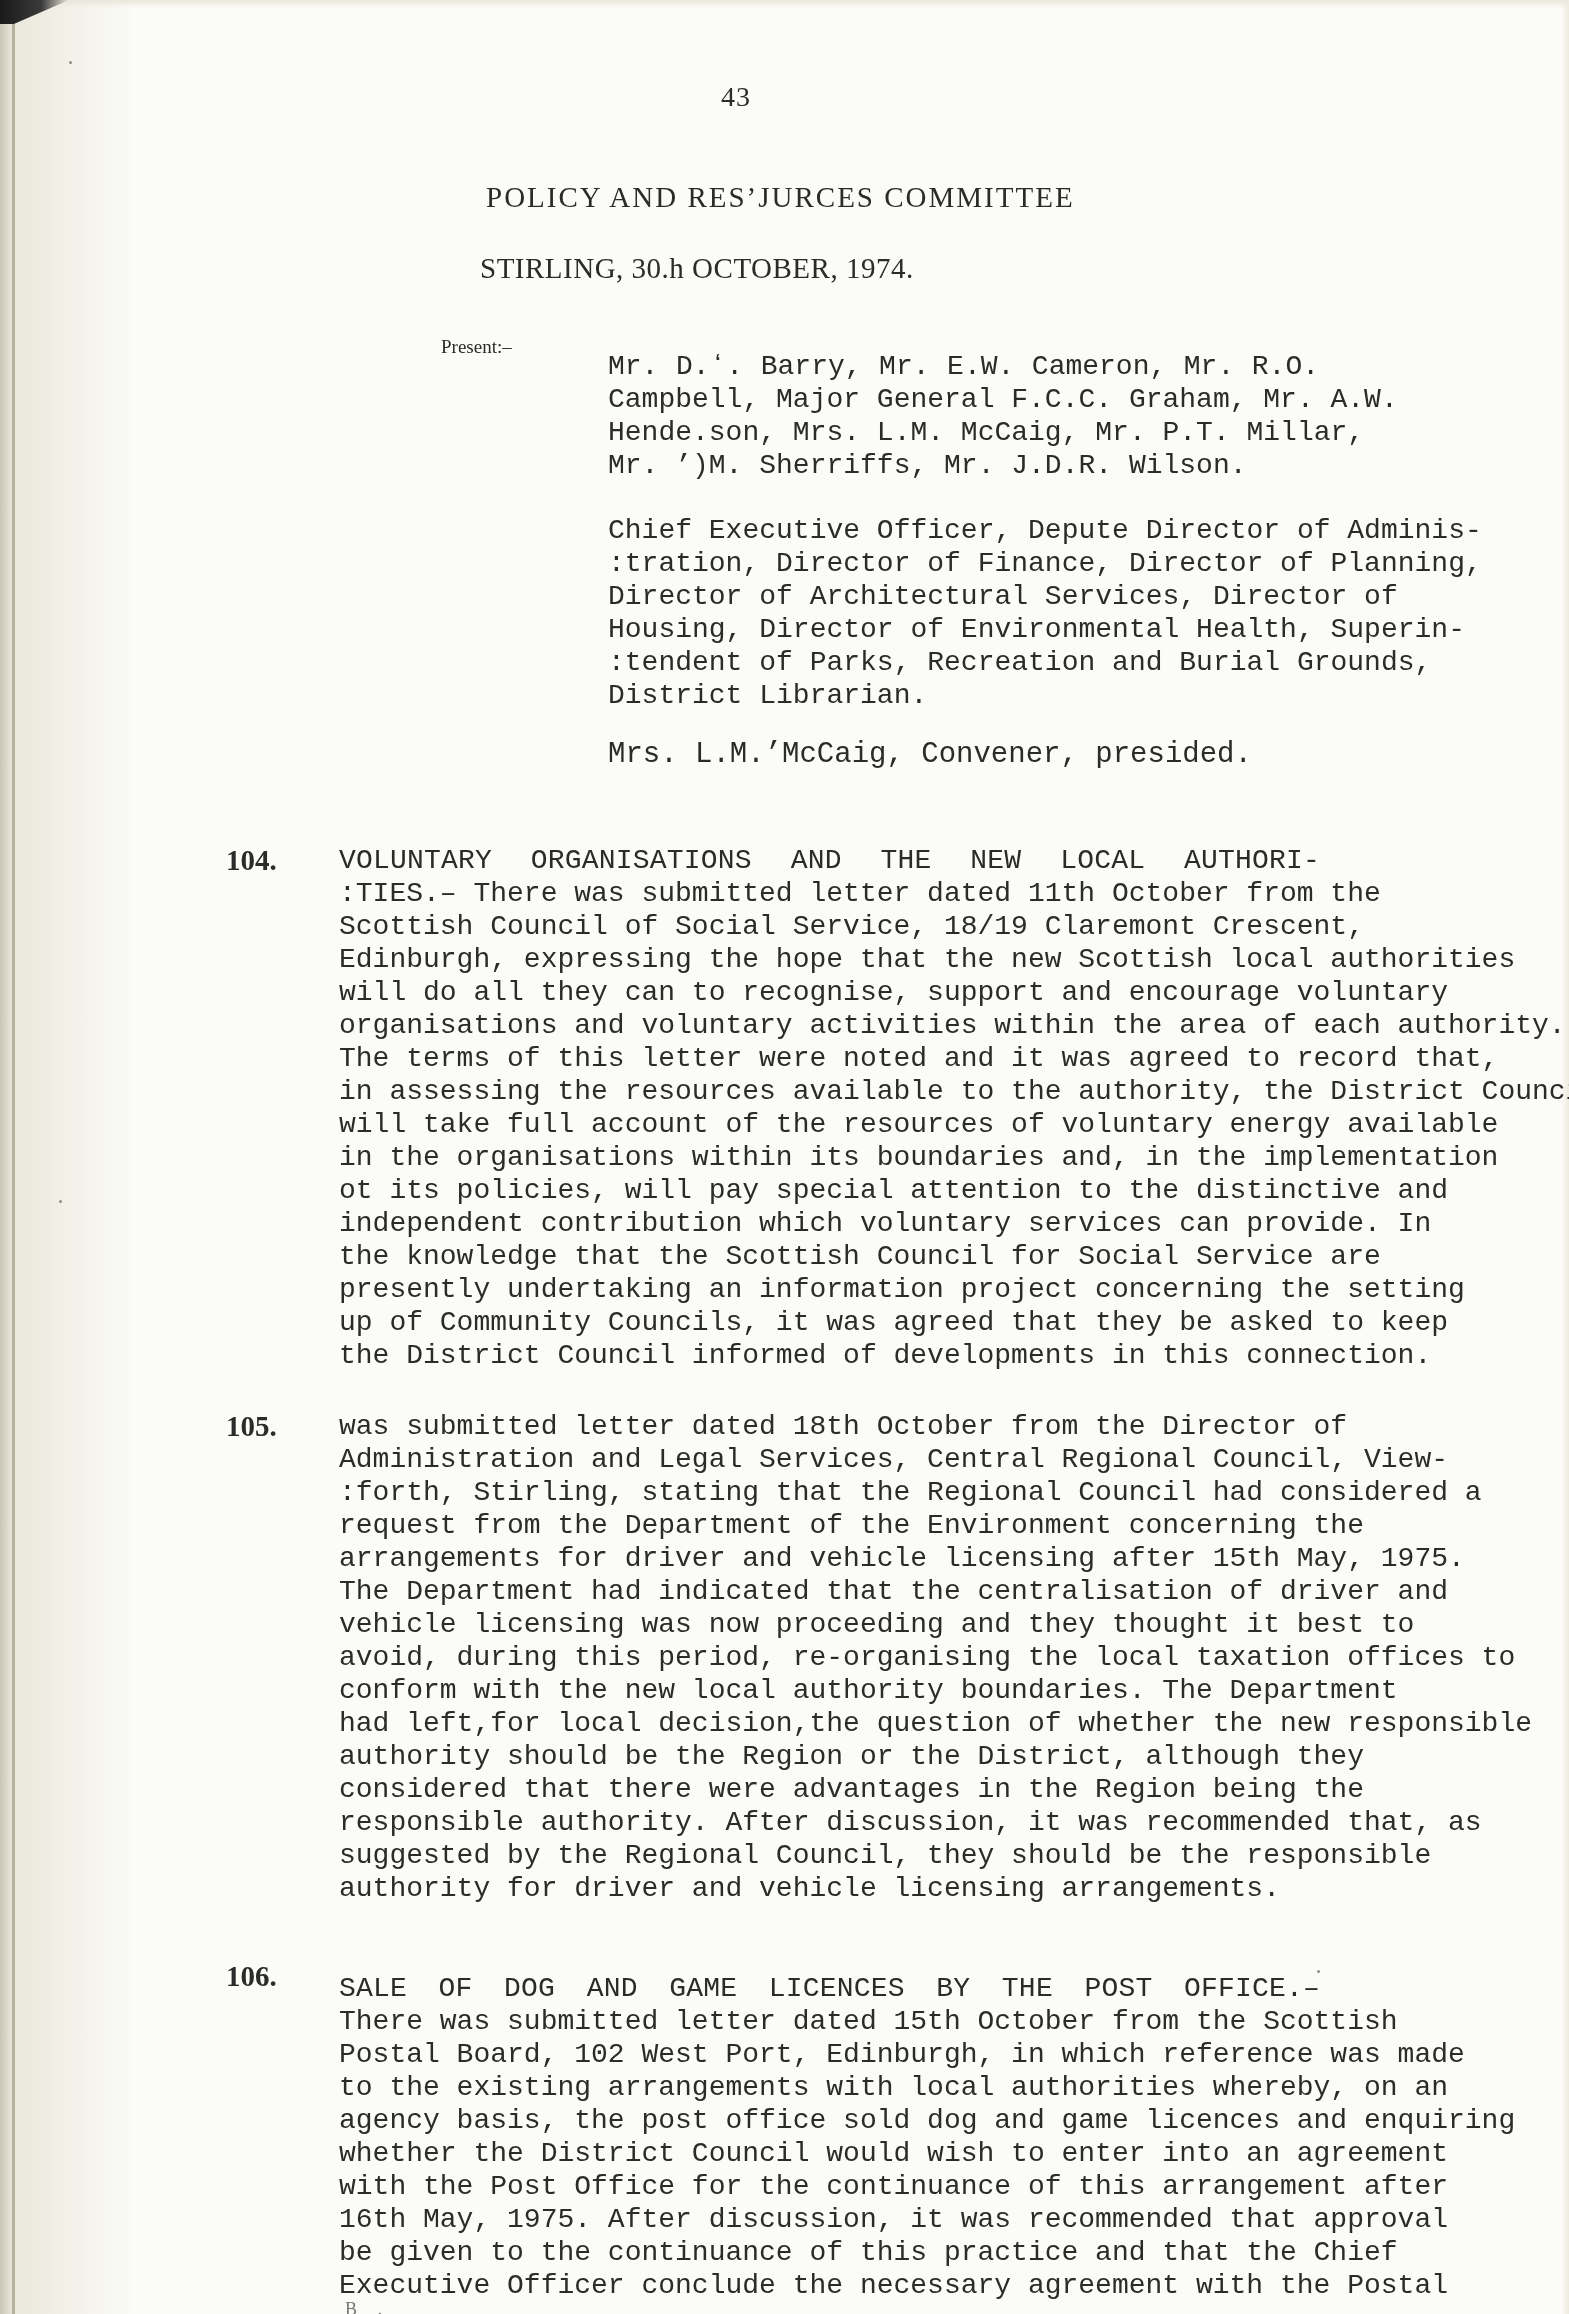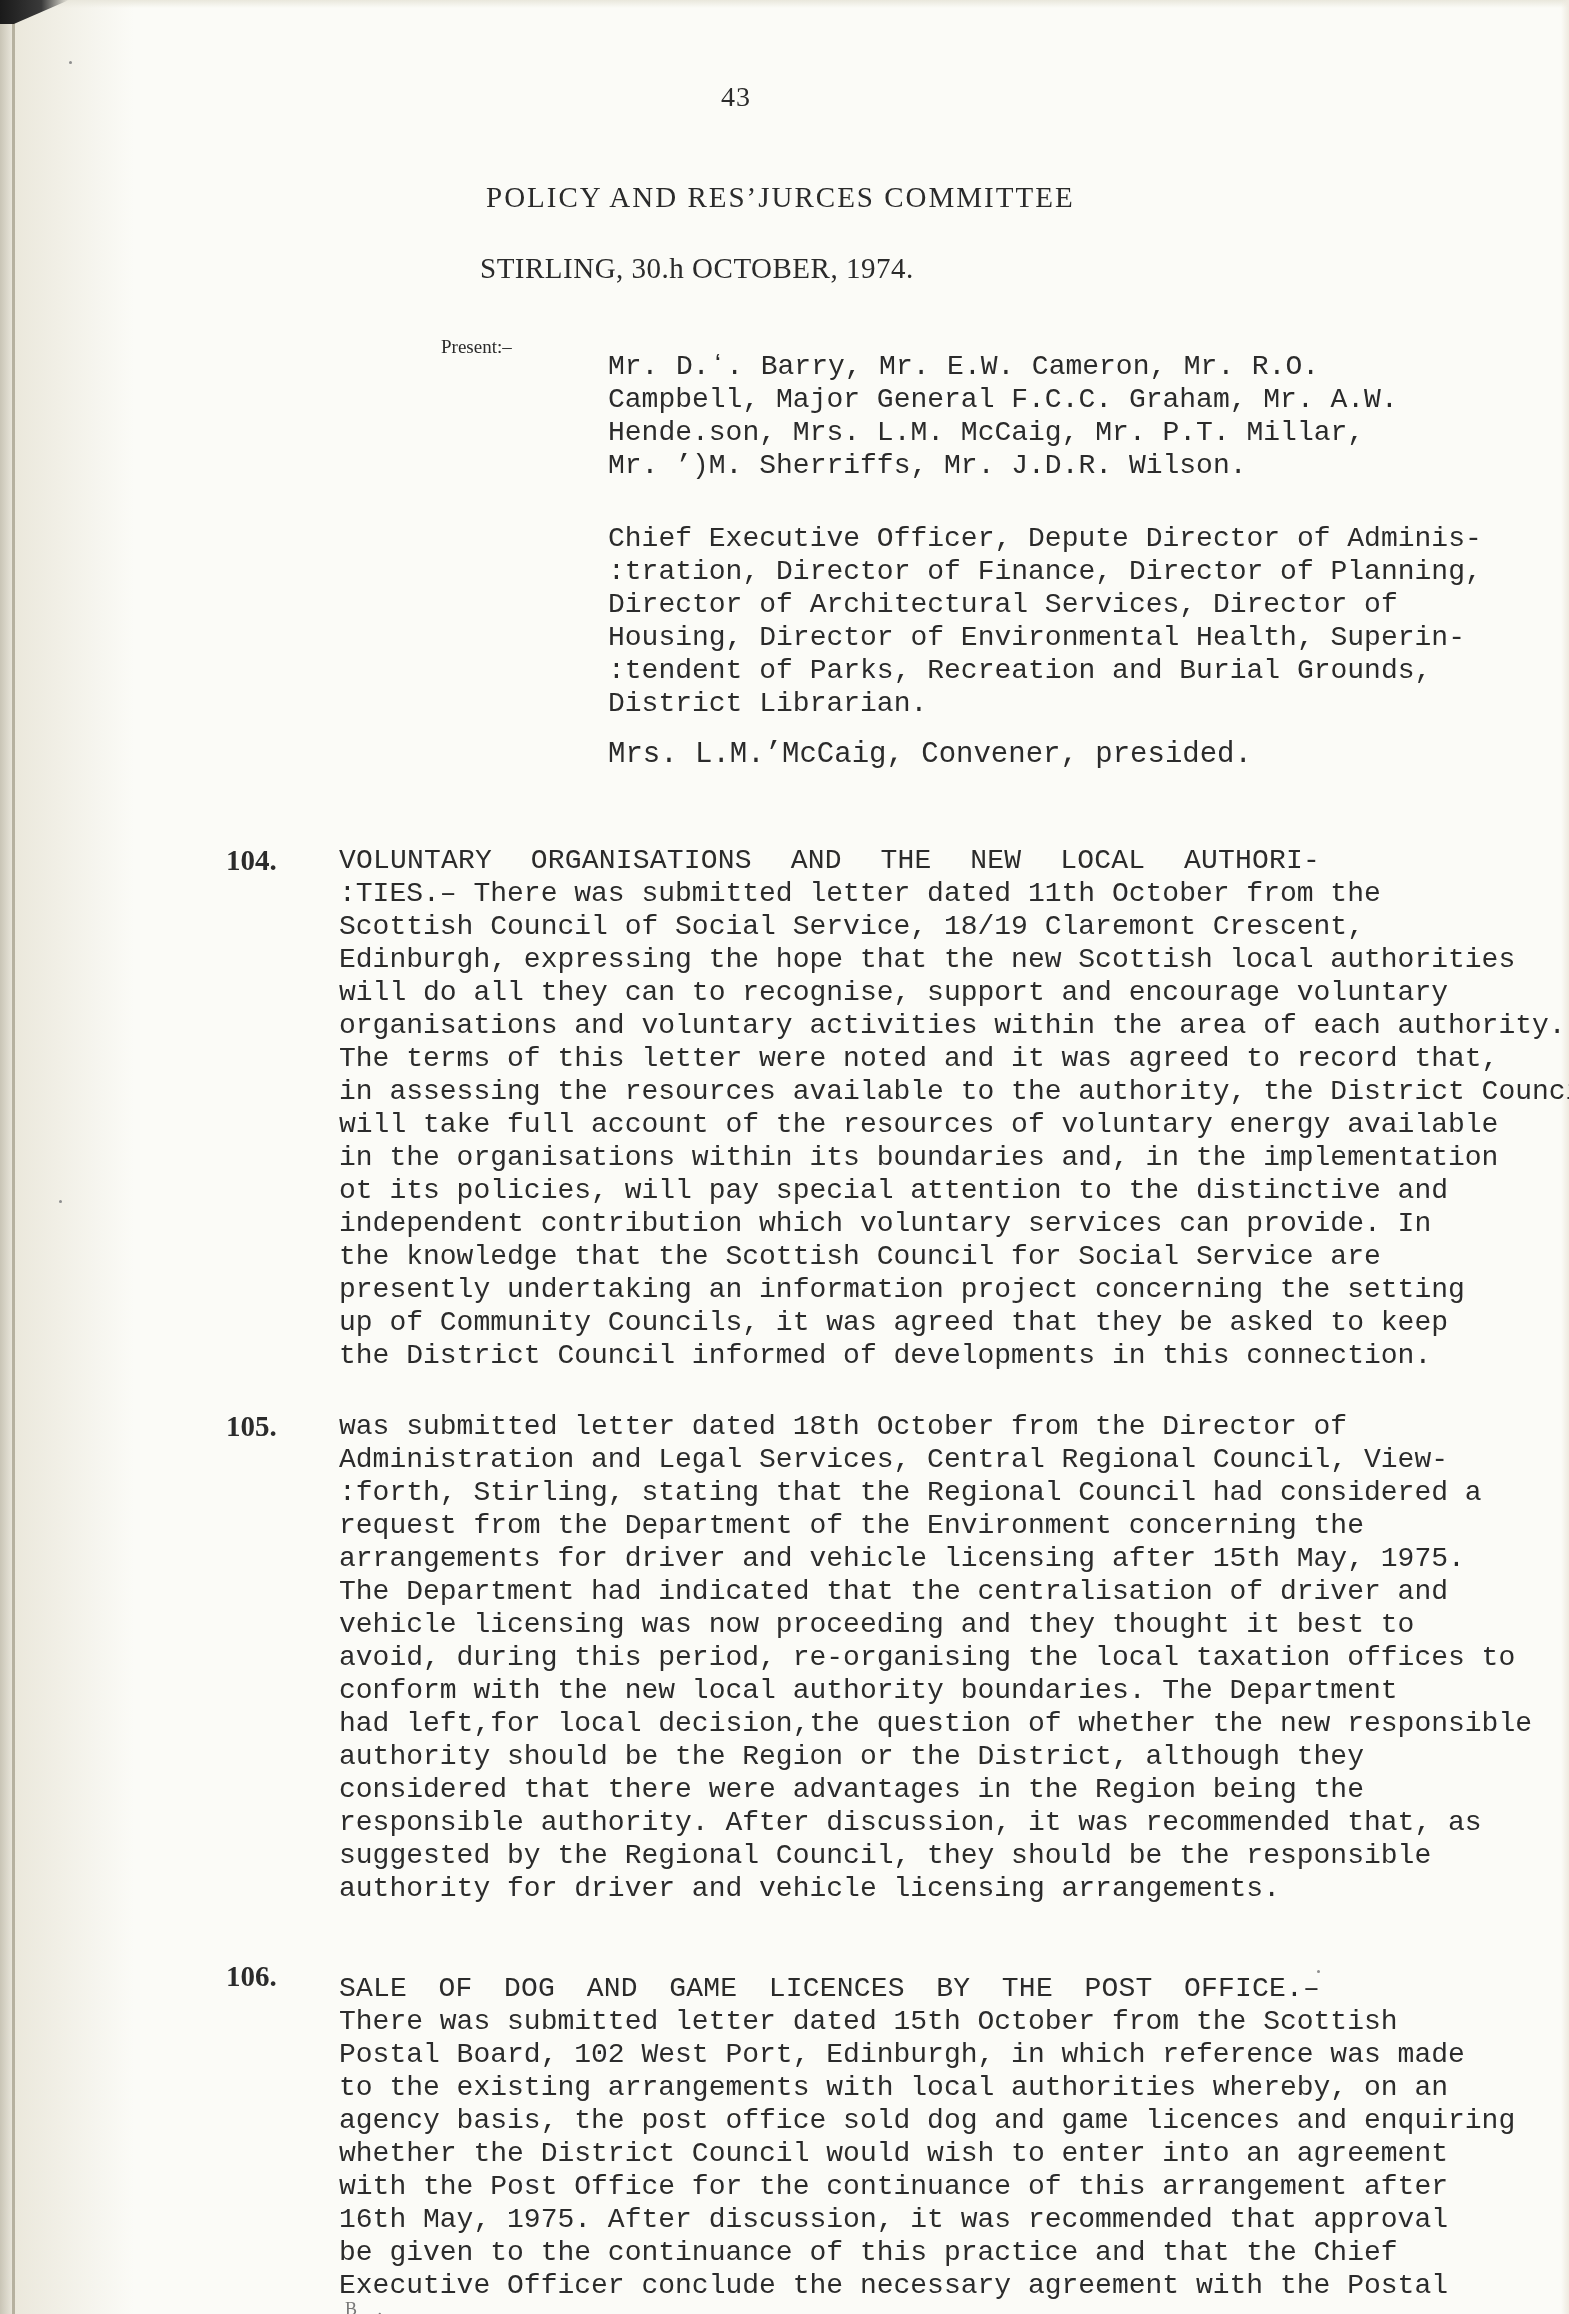--- a/index.html
+++ b/index.html
@@ -73,21 +73,21 @@
       text-align-last: justify;
       white-space: nowrap;
       height: 33px;
       font-family: Liberation Mono, monospace;
     }
     .block .line.last {
       text-align-last: left;
     }
 
     .present-names { left: 608px; top: 350px; width: 711px; }
-    .officers { left: 608px; top: 514px; width: 711px; margin-top: 8px; }
+    .officers { left: 608px; top: 514px; width: 711px; }
     .presided { left: 608px; top: 738px; width: 711px; font-size: 29px; }
 
     .item-number {
       position: absolute; left: 226px;
       font-size: 29px; white-space: nowrap; font-weight: bold;
     }
     .item-body { left: 339px; width: 981px; }
 
     .item-104-num { top: 844px; }
     .item-104 { top: 844px; }

